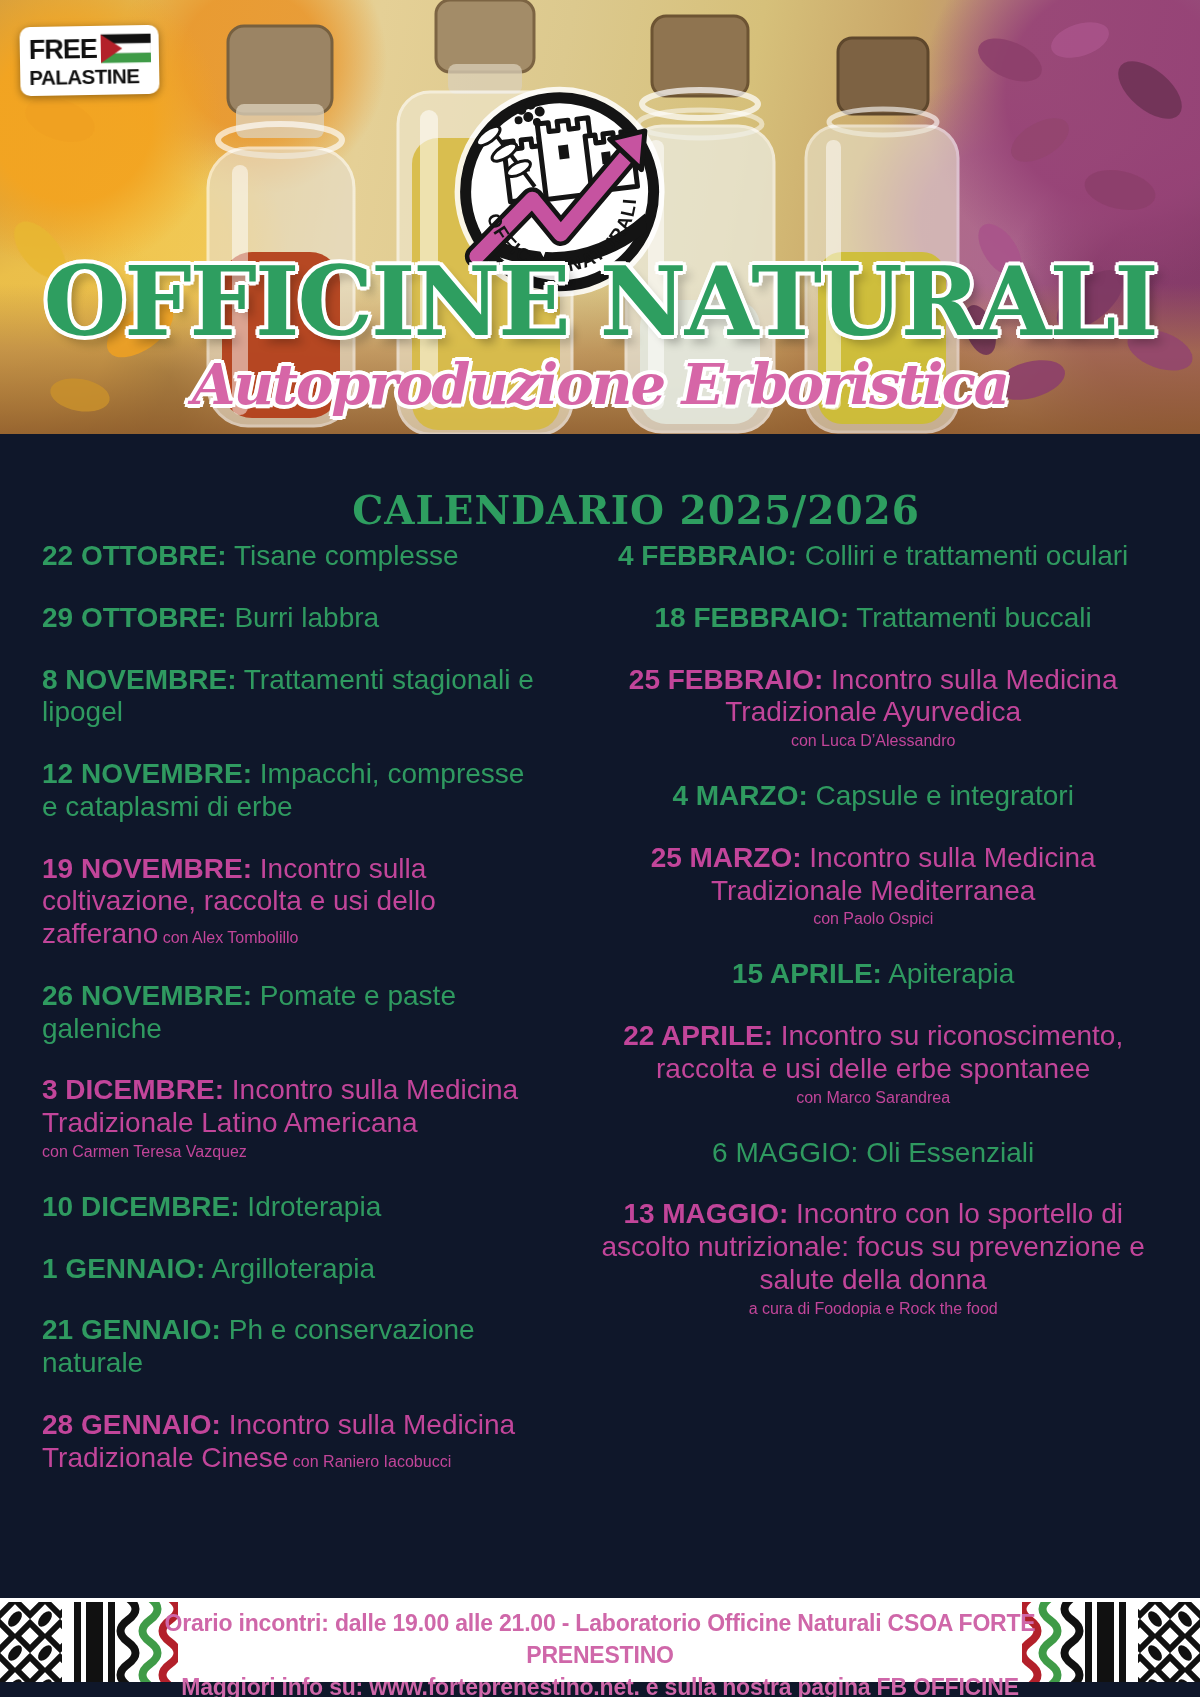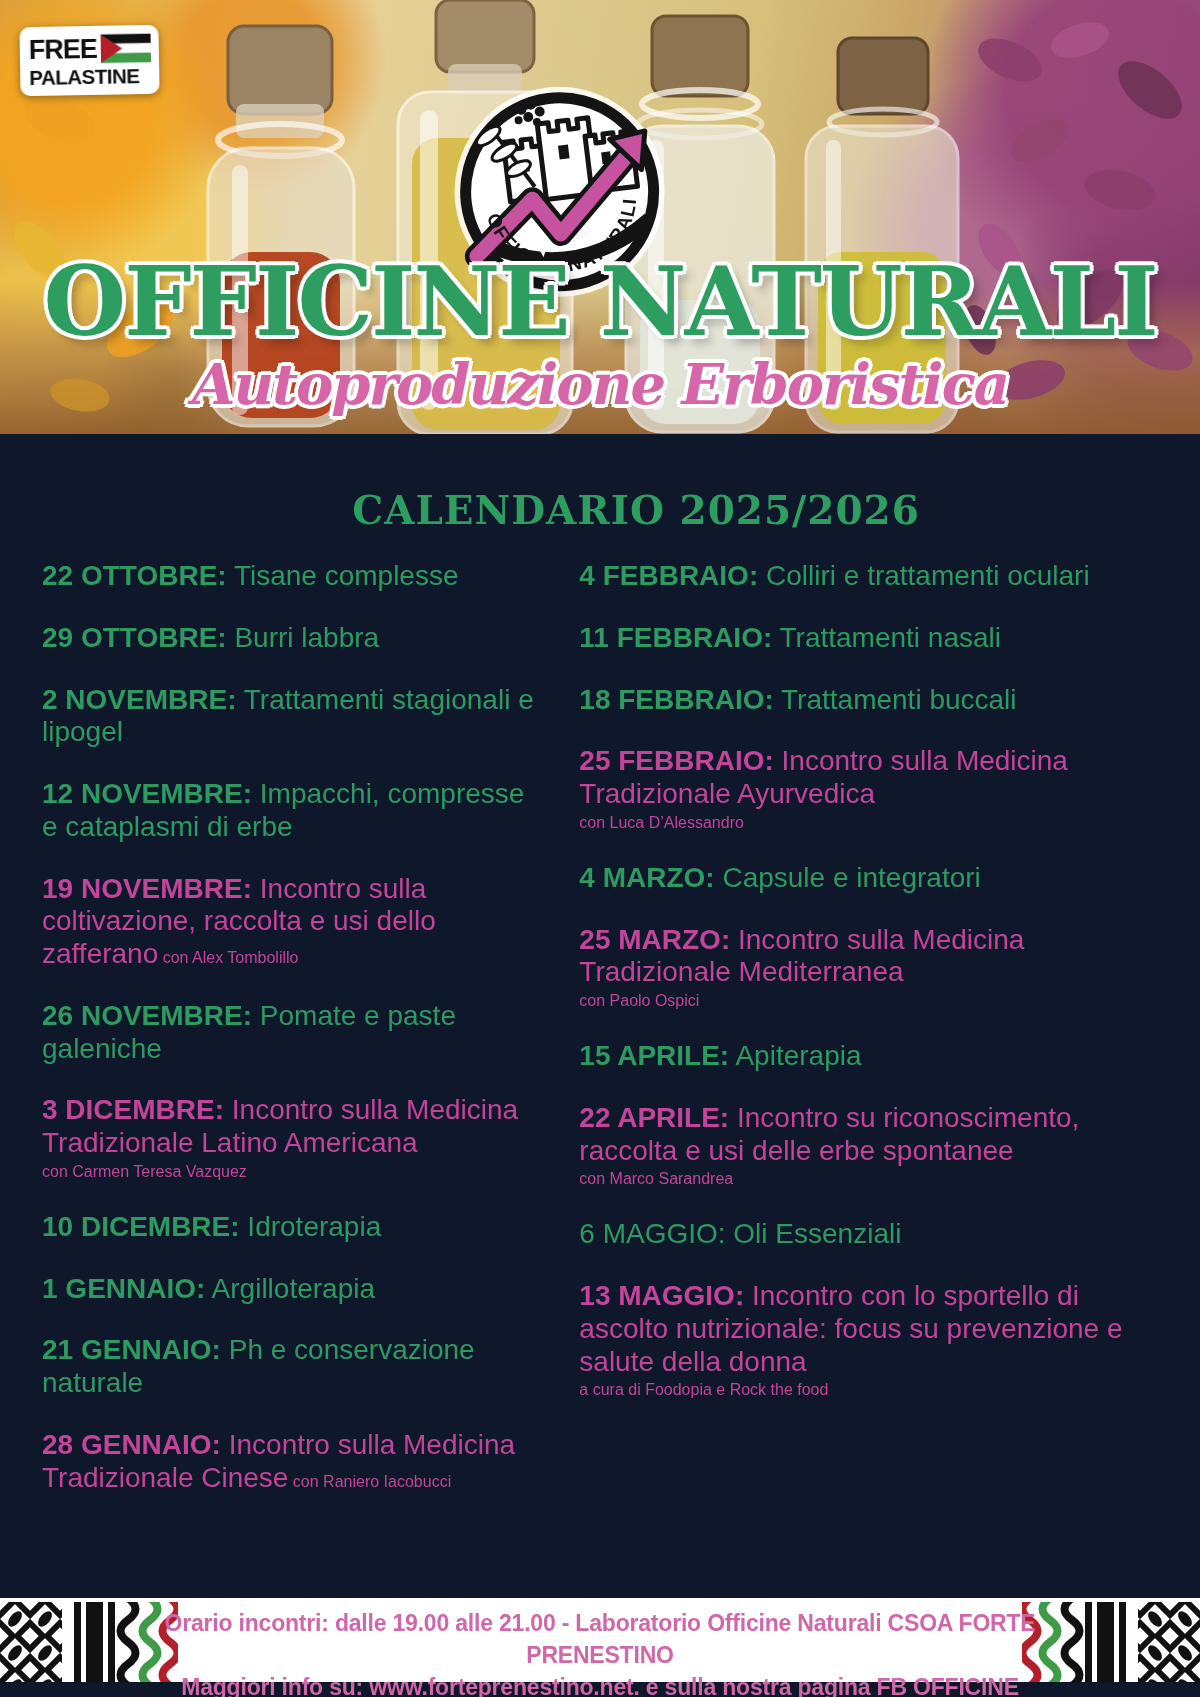--- a/index.html
+++ b/index.html
@@ -43,24 +43,24 @@
       3px 3px 0 #fff,-3px -3px 0 #fff,3px -3px 0 #fff,-3px 3px 0 #fff,7px 8px 10px rgba(0,0,0,.28);}
   .subtitle{position:absolute;top:352px;left:0;width:100%;text-align:center;
     font-family:"DejaVu Serif",serif;font-style:italic;font-weight:700;font-size:56px;
     color:#d666a7;line-height:1.15;letter-spacing:-2px;
     text-shadow:4px 0 0 #fff,-4px 0 0 #fff,0 4px 0 #fff,0 -4px 0 #fff,
       3px 3px 0 #fff,-3px -3px 0 #fff,3px -3px 0 #fff,-3px 3px 0 #fff;}
   .cal-heading{position:absolute;top:487px;left:0;width:100%;text-align:center;
     font-family:"DejaVu Serif",serif;font-weight:900;font-size:39px;color:#2e9e60;letter-spacing:1px;margin-left:36px;}
 
   
-  .calendar{position:absolute;top:560px;left:42px;width:1125px;display:flex;gap:36px;}
+  .calendar{position:absolute;top:540px;left:42px;width:1125px;display:flex;gap:36px;}
   .col{display:block;}
   .col-left{width:505px;}
-  .col-right{width:592px;}
+  .col-right{width:592px;text-align:center;}
   .entry{font-size:28px;line-height:1.17;margin-bottom:29px;}
   .entry .date{font-weight:700;}
   .entry.regular .date{font-weight:400;}
   .entry.green{color:#2f9a60;}
   .entry.pink{color:#c2459a;}
   .entry .note{display:block;font-size:16px;line-height:1.25;margin-top:2px;}
   .entry .note.inline{display:inline;margin-top:0;}
 
   
   .footer{position:absolute;left:0;bottom:15px;width:1200px;height:84px;background:#fff;font-weight:bold;}
@@ -194,33 +194,32 @@
   </div>
 
   <div class="main-title">OFFICINE NATURALI</div>
   <div class="subtitle">Autoproduzione Erboristica</div>
   <div class="cal-heading">CALENDARIO 2025/2026</div>
 
   <div class="calendar">
     <div class="col col-left" id="col-left">
         <div class="entry green"><span class="date">22 OTTOBRE:</span><span class="etitle"> Tisane complesse</span></div>
         <div class="entry green"><span class="date">29 OTTOBRE:</span><span class="etitle"> Burri labbra</span></div>
-        <div class="entry green"><span class="date">2 NOVEMBRE:</span><span class="etitle"> Trattamenti stagionali e lipogel</span></div>
+        <div class="entry green"><span class="date">8 NOVEMBRE:</span><span class="etitle"> Trattamenti stagionali e lipogel</span></div>
         <div class="entry green"><span class="date">12 NOVEMBRE:</span><span class="etitle"> Impacchi, compresse e cataplasmi di erbe</span></div>
         <div class="entry pink"><span class="date">19 NOVEMBRE:</span><span class="etitle"> Incontro sulla coltivazione, raccolta e usi dello zafferano</span><span class="note inline"> con Alex Tombolillo</span></div>
         <div class="entry green"><span class="date">26 NOVEMBRE:</span><span class="etitle"> Pomate e paste galeniche</span></div>
         <div class="entry pink"><span class="date">3 DICEMBRE:</span><span class="etitle"> Incontro sulla Medicina Tradizionale Latino Americana</span><span class="note">con Carmen Teresa Vazquez</span></div>
         <div class="entry green"><span class="date">10 DICEMBRE:</span><span class="etitle"> Idroterapia</span></div>
         <div class="entry green"><span class="date">1 GENNAIO:</span><span class="etitle"> Argilloterapia</span></div>
         <div class="entry green"><span class="date">21 GENNAIO:</span><span class="etitle"> Ph e conservazione naturale</span></div>
         <div class="entry pink"><span class="date">28 GENNAIO:</span><span class="etitle"> Incontro sulla Medicina Tradizionale Cinese</span><span class="note inline"> con Raniero Iacobucci</span></div>
       </div>
     <div class="col col-right" id="col-right">
         <div class="entry green"><span class="date">4 FEBBRAIO:</span><span class="etitle"> Colliri e trattamenti oculari</span></div>
-        <div class="entry green"><span class="date">11 FEBBRAIO:</span><span class="etitle"> Trattamenti nasali</span></div>
         <div class="entry green"><span class="date">18 FEBBRAIO:</span><span class="etitle"> Trattamenti buccali</span></div>
         <div class="entry pink"><span class="date">25 FEBBRAIO:</span><span class="etitle"> Incontro sulla Medicina Tradizionale Ayurvedica</span><span class="note">con Luca D’Alessandro</span></div>
         <div class="entry green"><span class="date">4 MARZO:</span><span class="etitle"> Capsule e integratori</span></div>
         <div class="entry pink"><span class="date">25 MARZO:</span><span class="etitle"> Incontro sulla Medicina Tradizionale Mediterranea</span><span class="note">con Paolo Ospici</span></div>
         <div class="entry green"><span class="date">15 APRILE:</span><span class="etitle"> Apiterapia</span></div>
         <div class="entry pink"><span class="date">22 APRILE:</span><span class="etitle"> Incontro su riconoscimento, raccolta e usi delle erbe spontanee</span><span class="note">con Marco Sarandrea</span></div>
         <div class="entry green regular"><span class="date">6 MAGGIO:</span><span class="etitle"> Oli Essenziali</span></div>
         <div class="entry pink"><span class="date">13 MAGGIO:</span><span class="etitle"> Incontro con lo sportello di ascolto nutrizionale: focus su prevenzione e salute della donna</span><span class="note">a cura di Foodopia e Rock the food</span></div>
       </div>
   </div>

